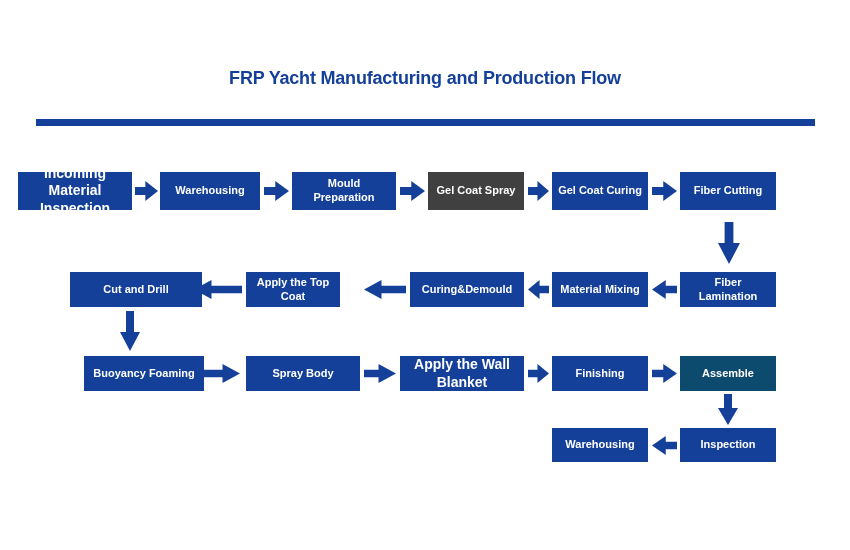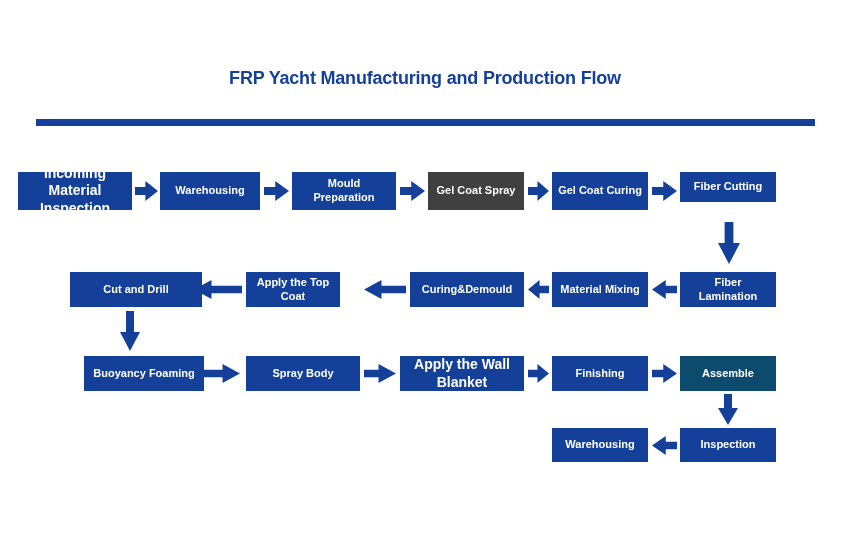--- a/index.html
+++ b/index.html
@@ -73,21 +73,21 @@
   <div class="title">FRP Yacht Manufacturing and Production Flow</div>
 
   <div class="title-rule"></div>
 
   <div id="nodes-layer">
       <div class="node two-line" style="left: 18px; top: 172px; width: 114px; height: 38px; background: rgb(20, 64, 154); color: rgb(255, 255, 255);">Incoming Material Inspection</div>
       <div class="node" style="left: 160px; top: 172px; width: 100px; height: 38px; background: rgb(20, 64, 154); color: rgb(255, 255, 255);">Warehousing</div>
       <div class="node" style="left: 292px; top: 172px; width: 104px; height: 38px; background: rgb(20, 64, 154); color: rgb(255, 255, 255);">Mould Preparation</div>
       <div class="node" style="left: 428px; top: 172px; width: 96px; height: 38px; background: #404040; color: rgb(255, 255, 255);">Gel Coat Spray</div>
       <div class="node" style="left: 552px; top: 172px; width: 96px; height: 38px; background: rgb(20, 64, 154); color: rgb(255, 255, 255);">Gel Coat Curing</div>
-      <div class="node" style="left: 680px; top: 172px; width: 96px; height: 30px; background: rgb(20, 64, 154); color: rgb(255, 255, 255);">Fiber Cutting</div>
+      <div class="node" style="left: 680px; top: 172px; width: 96px; height: 38px; background: rgb(20, 64, 154); color: rgb(255, 255, 255);">Fiber Cutting</div>
       <div class="node" style="left: 680px; top: 272px; width: 96px; height: 35px; background: rgb(20, 64, 154); color: rgb(255, 255, 255);">Fiber Lamination</div>
       <div class="node" style="left: 552px; top: 272px; width: 96px; height: 35px; background: rgb(20, 64, 154); color: rgb(255, 255, 255);">Material Mixing</div>
       <div class="node" style="left: 410px; top: 272px; width: 114px; height: 35px; background: rgb(20, 64, 154); color: rgb(255, 255, 255);">Curing&amp;Demould</div>
       <div class="node" style="left: 246px; top: 272px; width: 94px; height: 35px; background: rgb(20, 64, 154); color: rgb(255, 255, 255);">Apply the Top Coat</div>
       <div class="node" style="left: 70px; top: 272px; width: 132px; height: 35px; background: rgb(20, 64, 154); color: rgb(255, 255, 255);">Cut and Drill</div>
       <div class="node" style="left: 84px; top: 356px; width: 120px; height: 35px; background: rgb(20, 64, 154); color: rgb(255, 255, 255);">Buoyancy Foaming</div>
       <div class="node" style="left: 246px; top: 356px; width: 114px; height: 35px; background: rgb(20, 64, 154); color: rgb(255, 255, 255);">Spray Body</div>
       <div class="node two-line" style="left: 400px; top: 356px; width: 124px; height: 35px; background: rgb(20, 64, 154); color: rgb(255, 255, 255);">Apply the Wall Blanket</div>
       <div class="node" style="left: 552px; top: 356px; width: 96px; height: 35px; background: rgb(20, 64, 154); color: rgb(255, 255, 255);">Finishing</div>
       <div class="node" style="left: 680px; top: 356px; width: 96px; height: 35px; background: #0c4a6e; color: rgb(255, 255, 255);">Assemble</div>

